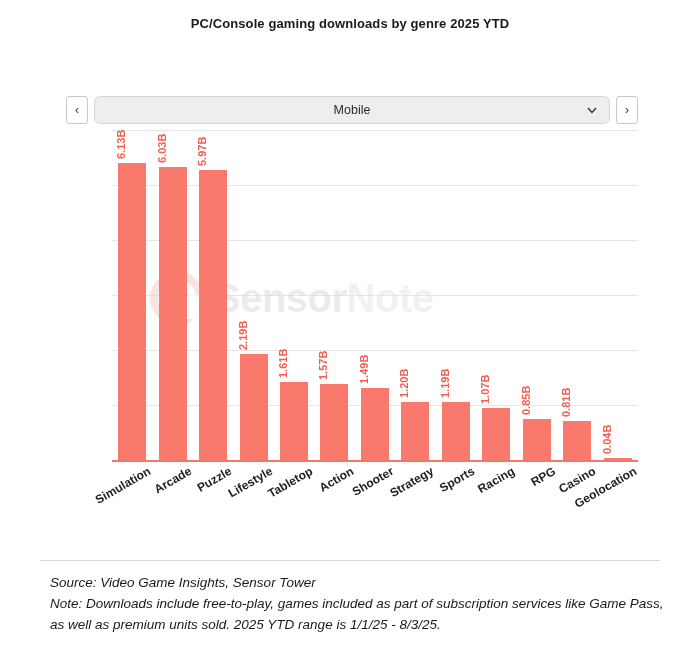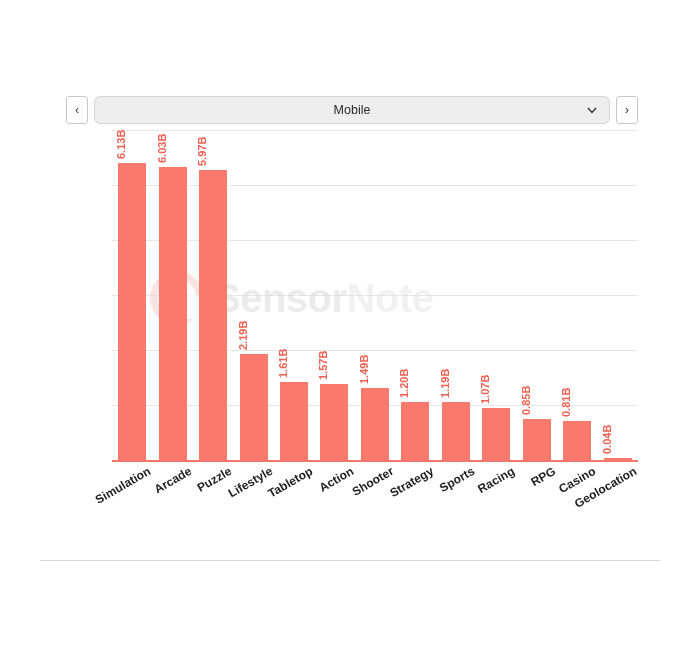--- a/index.html
+++ b/index.html
@@ -215,20 +215,21 @@
     font-size: 13.5px;
     line-height: 21px;
     color: #1a1a1a;
   }
 </style>
 </head>
 <body>
 
 <div class="page">
 
+  <div class="chart-title">PC/Console gaming downloads by genre 2025 YTD</div>
 
   <div class="selector-row">
     <div class="arrow-btn">‹</div>
     <div class="select-wrap">
       <span class="select-value">Mobile</span>
       <svg class="select-caret" viewBox="0 0 10 10">
         <path d="M1 3 L5 7.5 L9 3" fill="none" stroke="#333" stroke-width="1.4"></path>
       </svg>
     </div>
     <div class="arrow-btn">›</div>
@@ -315,14 +316,18 @@
       <div class="xlabel" style="left: 277px; transform: translateX(-100%) rotate(-30deg); transform-origin: right top;">Shooter</div>
       <div class="xlabel" style="left: 317.462px; transform: translateX(-100%) rotate(-30deg); transform-origin: right top;">Strategy</div>
       <div class="xlabel" style="left: 357.923px; transform: translateX(-100%) rotate(-30deg); transform-origin: right top;">Sports</div>
       <div class="xlabel" style="left: 398.385px; transform: translateX(-100%) rotate(-30deg); transform-origin: right top;">Racing</div>
       <div class="xlabel" style="left: 438.846px; transform: translateX(-100%) rotate(-30deg); transform-origin: right top;">RPG</div>
       <div class="xlabel" style="left: 479.308px; transform: translateX(-100%) rotate(-30deg); transform-origin: right top;">Casino</div>
       <div class="xlabel" style="left: 519.769px; transform: translateX(-100%) rotate(-30deg); transform-origin: right top;">Geolocation</div>
     </div>
 
   <div class="divider"></div>
+  <div class="footer">
+    <div>Source: Video Game Insights, Sensor Tower</div>
+    <div>Note: Downloads include free-to-play, games included as part of subscription services like Game Pass, as well as premium units sold. 2025 YTD range is 1/1/25 - 8/3/25.</div>
+  </div>
 
 </div>
 
 </body></html>

